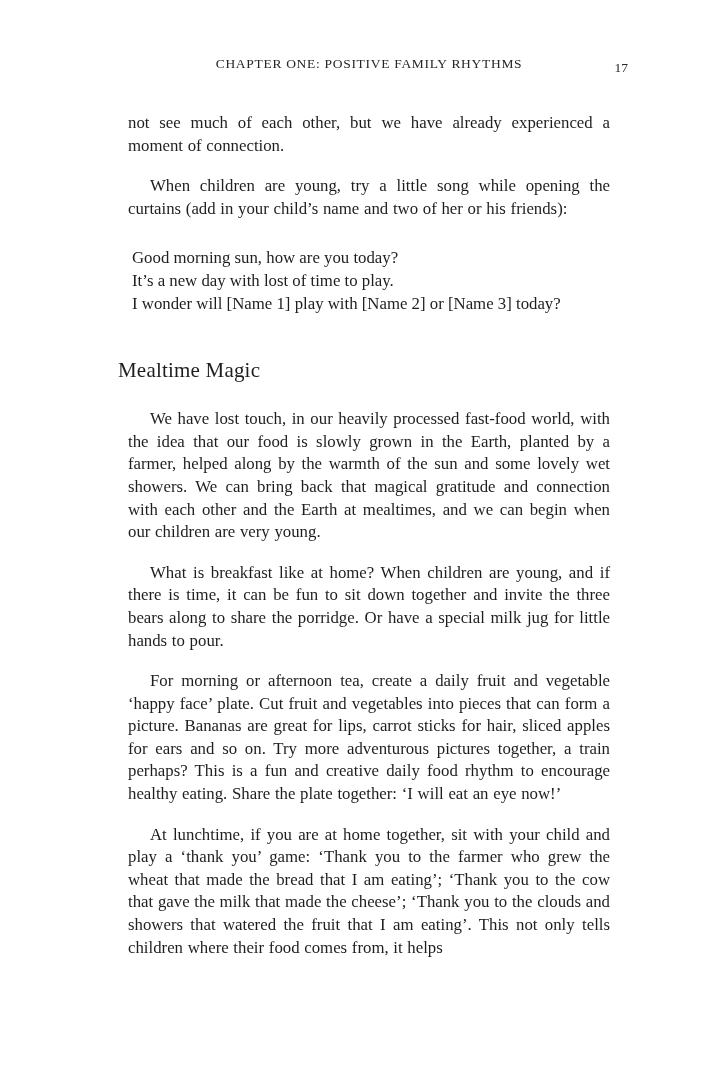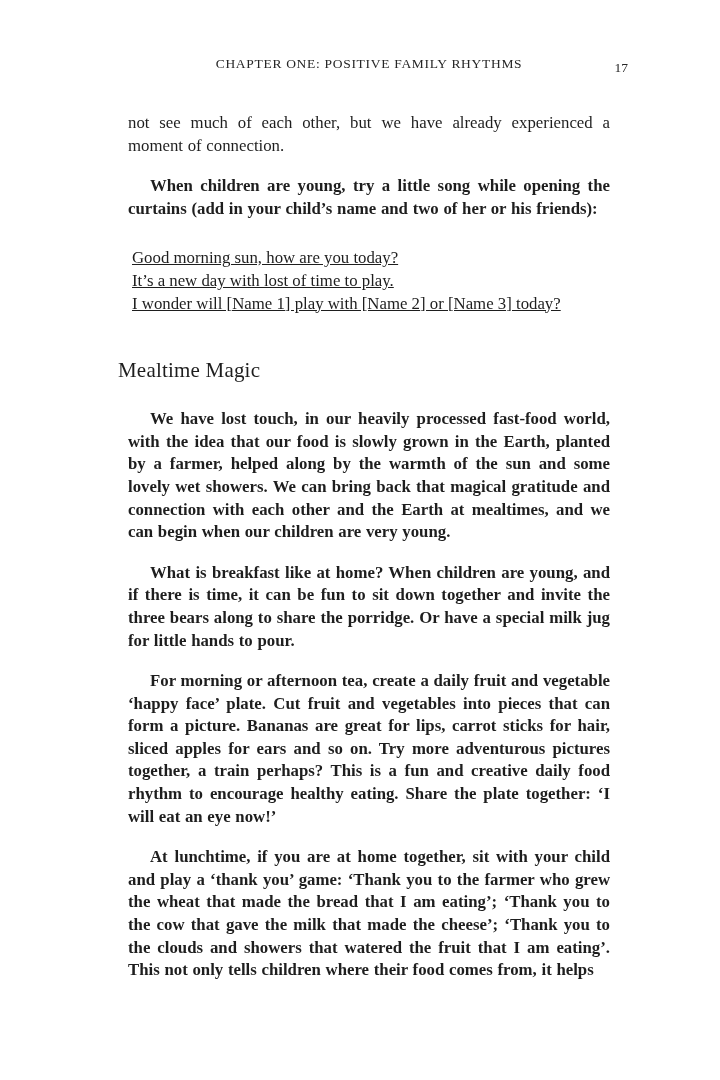--- a/index.html
+++ b/index.html
@@ -43,28 +43,26 @@
     line-height: 22.6px;
     text-align: justify;
     margin: 18px;
     word-spacing: 0.5px;
   }
   .para.first {
     margin-top: 38px;
   }
   .para.indent {
     text-indent: 22px;
-    font-weight: bold;
   }
   .verse {
     margin-top: 27px;
     padding-left: 22px;
     font-size: 16.8px;
     line-height: 22.6px;
-    text-decoration: underline;
   }
   .verse-line {
     white-space: nowrap;
   }
   .section-heading {
     font-size: 21px;
     font-weight: normal;
     color: #1e1e1e;
     margin: 43px 0 25px 8px;
     letter-spacing: 0.2px;

